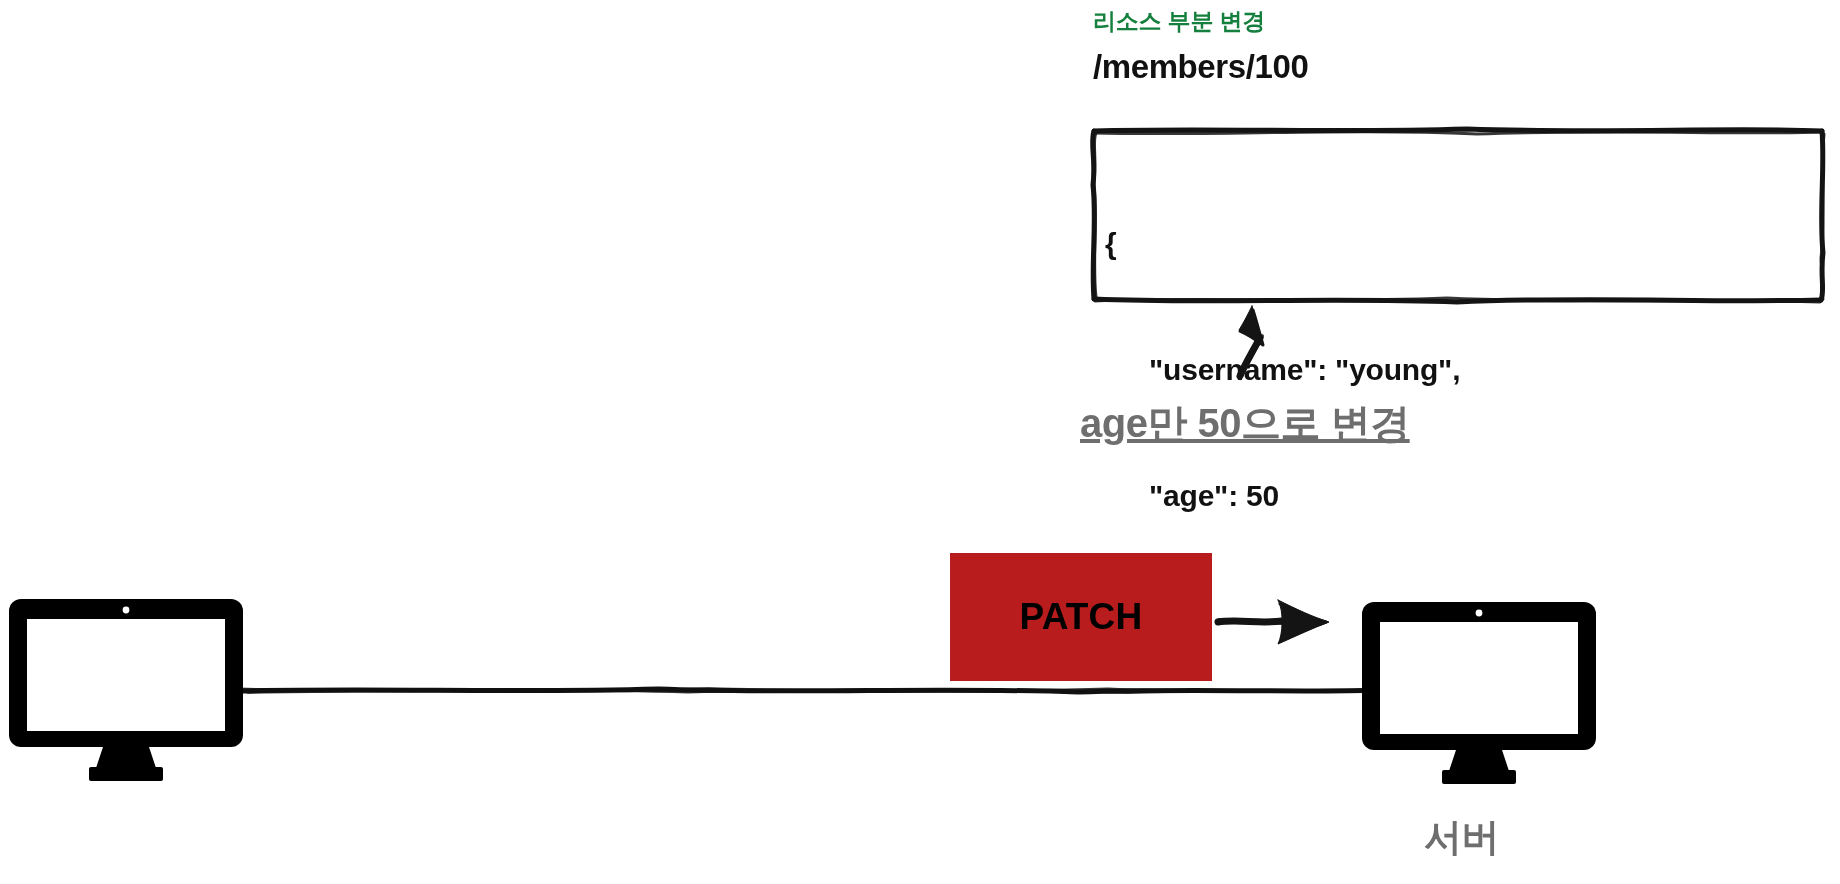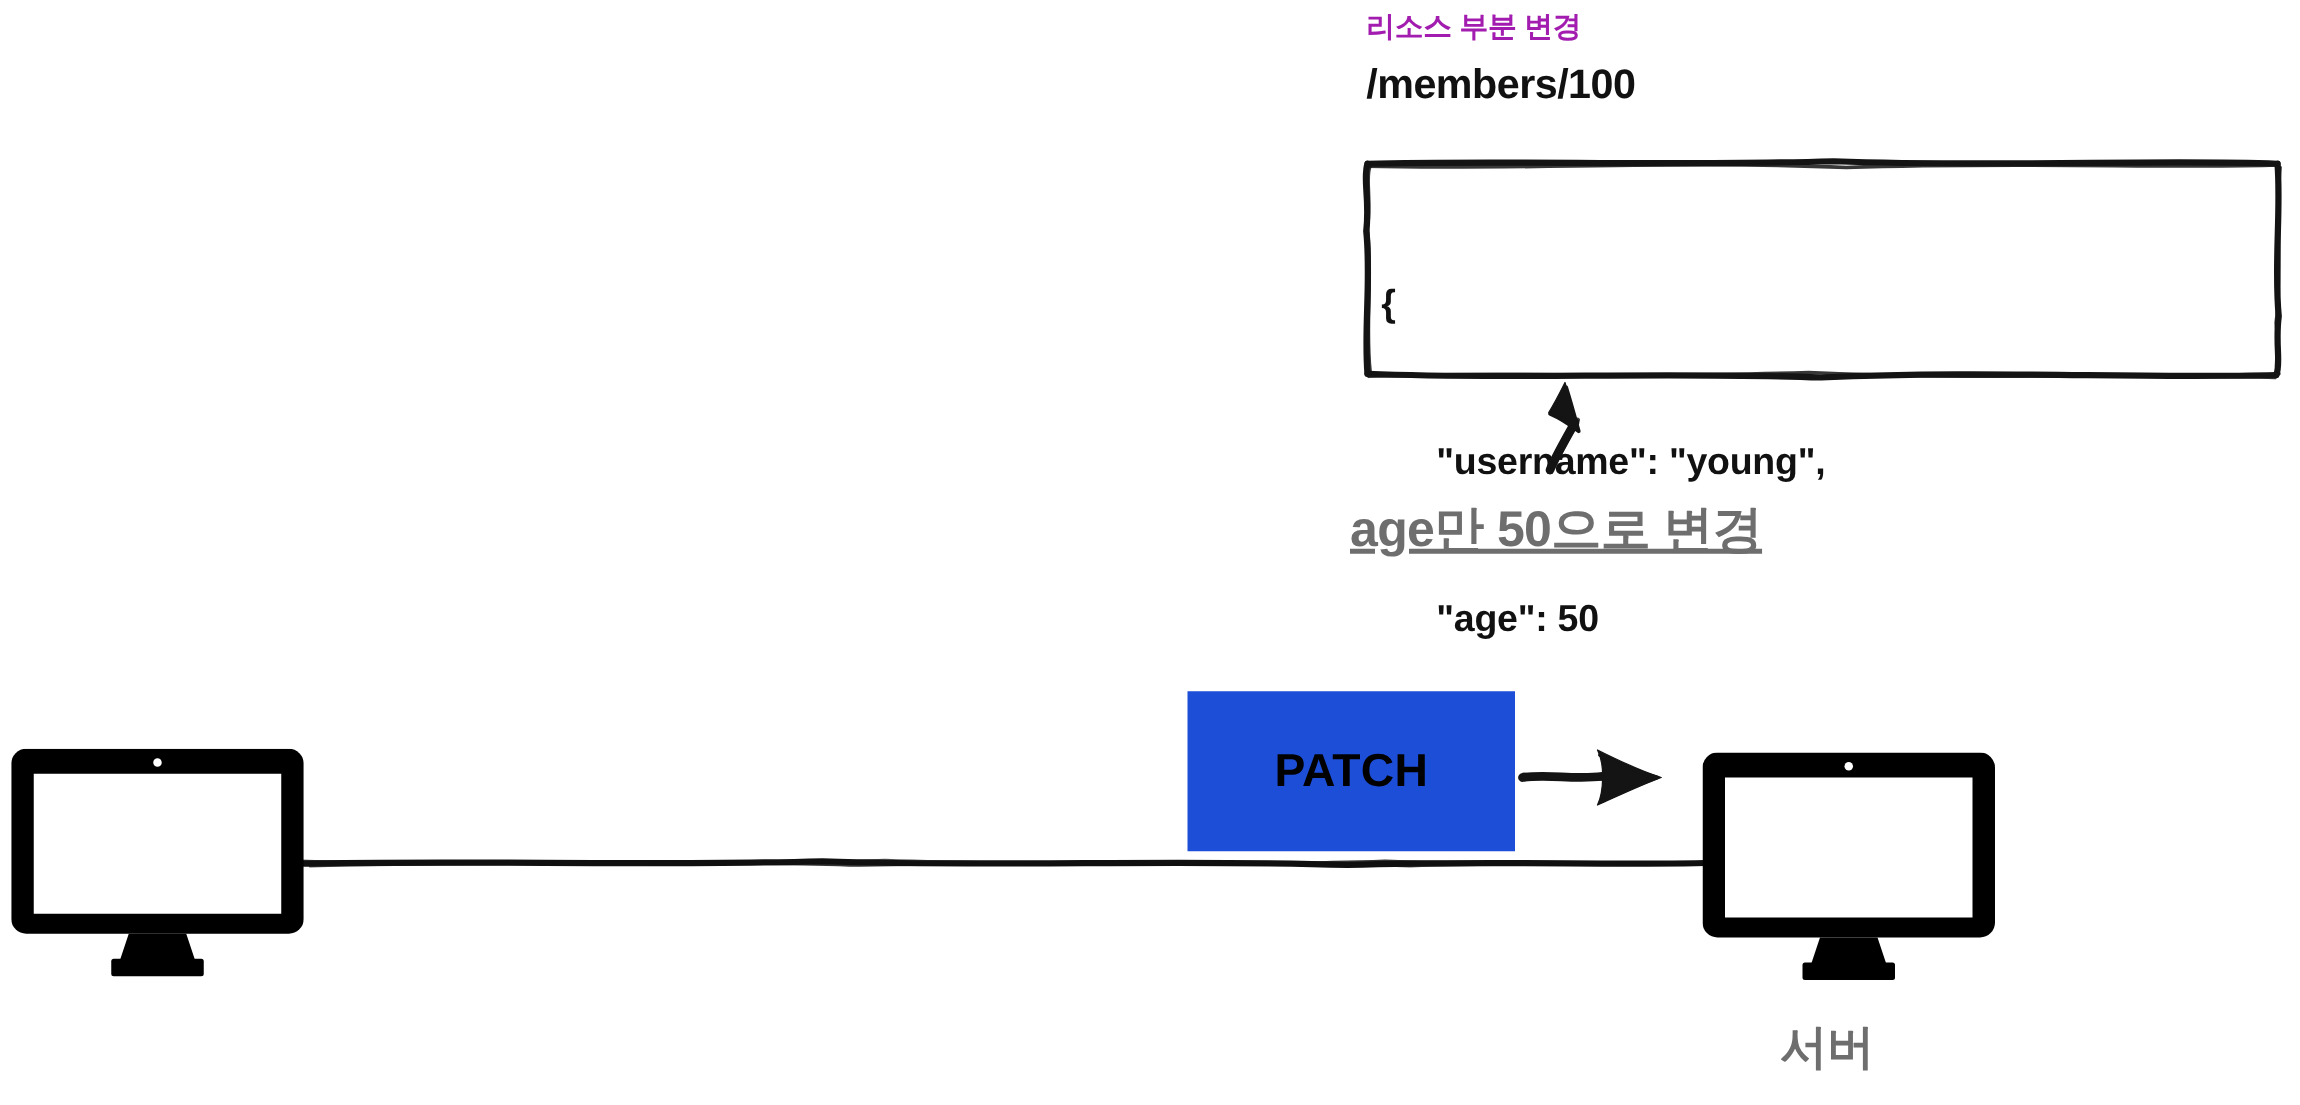--- a/index.html
+++ b/index.html
@@ -24,21 +24,21 @@
     height: 884px;
   }
 
   
   .resource-caption {
     position: absolute;
     left: 1093px;
     top: 6px;
     font-size: 23px;
     font-weight: 700;
-    color: #a21caf;
+    color: #15803d;
     letter-spacing: -0.2px;
     white-space: nowrap;
   }
 
   .resource-path {
     position: absolute;
     left: 1093px;
     top: 48px;
     font-size: 33px;
     font-weight: 700;
@@ -203,21 +203,21 @@
   <div class="change-note">age만 50으로 변경</div>
 
   <svg class="link-line" viewBox="0 0 1140 26" preserveAspectRatio="none">
     <g fill="none" stroke="#111111" stroke-linecap="round">
       <path d="M0,15 C140,12 280,17 420,13 C560,18 700,11 840,16 C960,12 1060,17 1140,14" stroke-width="5"></path>
       <path d="M0,13 C150,17 300,11 450,16 C590,12 730,18 870,13 C980,17 1070,12 1140,16" stroke-width="3" opacity="0.85"></path>
       <path d="M10,17 C160,13 320,18 470,12 C610,17 750,12 890,17 C1000,13 1080,18 1135,13" stroke-width="2" opacity="0.7"></path>
     </g>
   </svg>
 
-  <div class="patch-badge" style="background:#1d4ed8">
+  <div class="patch-badge" style="background:#b91c1c">
     <span class="patch-label" style="color: rgb(0, 0, 0);">PATCH</span>
   </div>
 
   <svg class="right-arrow" viewBox="0 0 120 52">
     <g fill="#141414" stroke="#141414" stroke-linecap="round" stroke-linejoin="round">
       <path d="M2,26 C22,23 44,28 66,25" stroke-width="7" fill="none"></path>
       <path d="M3,24 C25,28 47,22 67,27" stroke-width="4" fill="none" opacity="0.85"></path>
       <path d="M62,4 C80,13 97,21 113,26 C97,32 80,40 62,48 C67,38 68,15 62,4 Z"></path>
       <path d="M64,8 C80,16 95,22 110,26 C95,31 80,38 65,45" stroke-width="3" fill="none"></path>
     </g>

